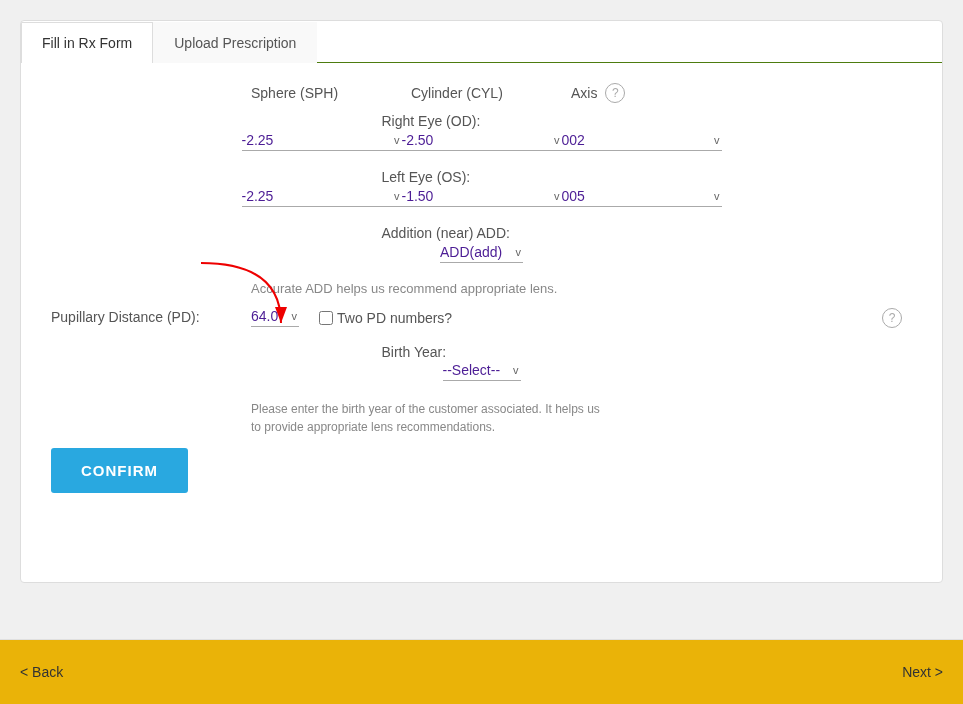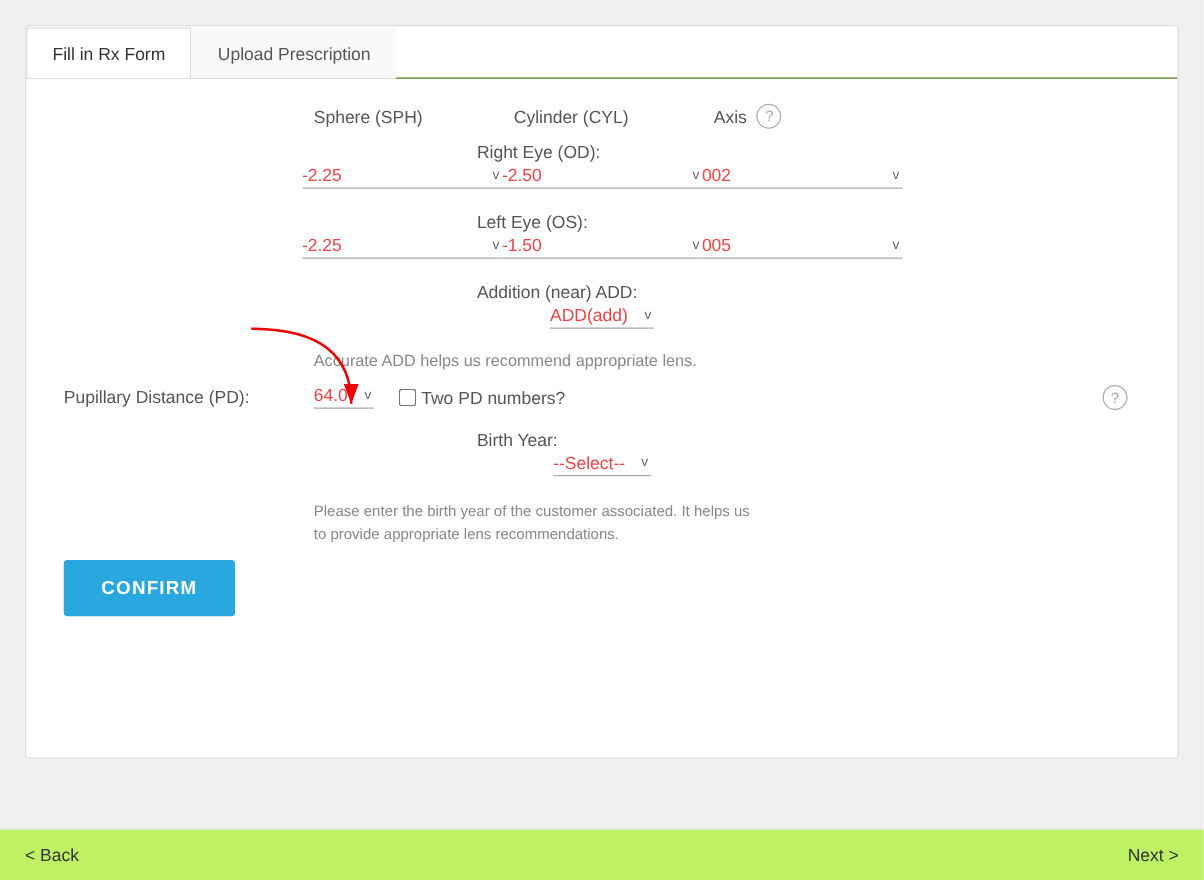--- a/index.html
+++ b/index.html
@@ -129,21 +129,21 @@
       border-bottom: 1px solid #aaa;
       padding-bottom: 2px;
     }
 
     .dropdown-wrapper select {
       appearance: none;
       border: none;
       outline: none;
       background: transparent;
       font-size: 14px;
-      color: #ef4444;
+      color: #4c1d95;
       cursor: pointer;
       padding-right: 20px;
     }
 
     .dropdown-arrow {
       position: absolute;
       right: 2px;
       font-size: 11px;
       color: #666;
       pointer-events: none;
@@ -247,22 +247,22 @@
       letter-spacing: 1px;
       cursor: pointer;
       border-radius: 3px;
     }
 
     
     .bottom-nav {
       display: flex;
       justify-content: space-between;
       align-items: center;
-      padding: 12px 20px;
-      background: #bef264;
+      padding: 24px 20px;
+      background: #eab308;
       border-top: 1px solid #e0e0e0;
       margin-top: 36px;
     }
 
     .nav-back {
       color: #333;
       font-size: 14px;
       cursor: pointer;
       text-decoration: none;
     }

